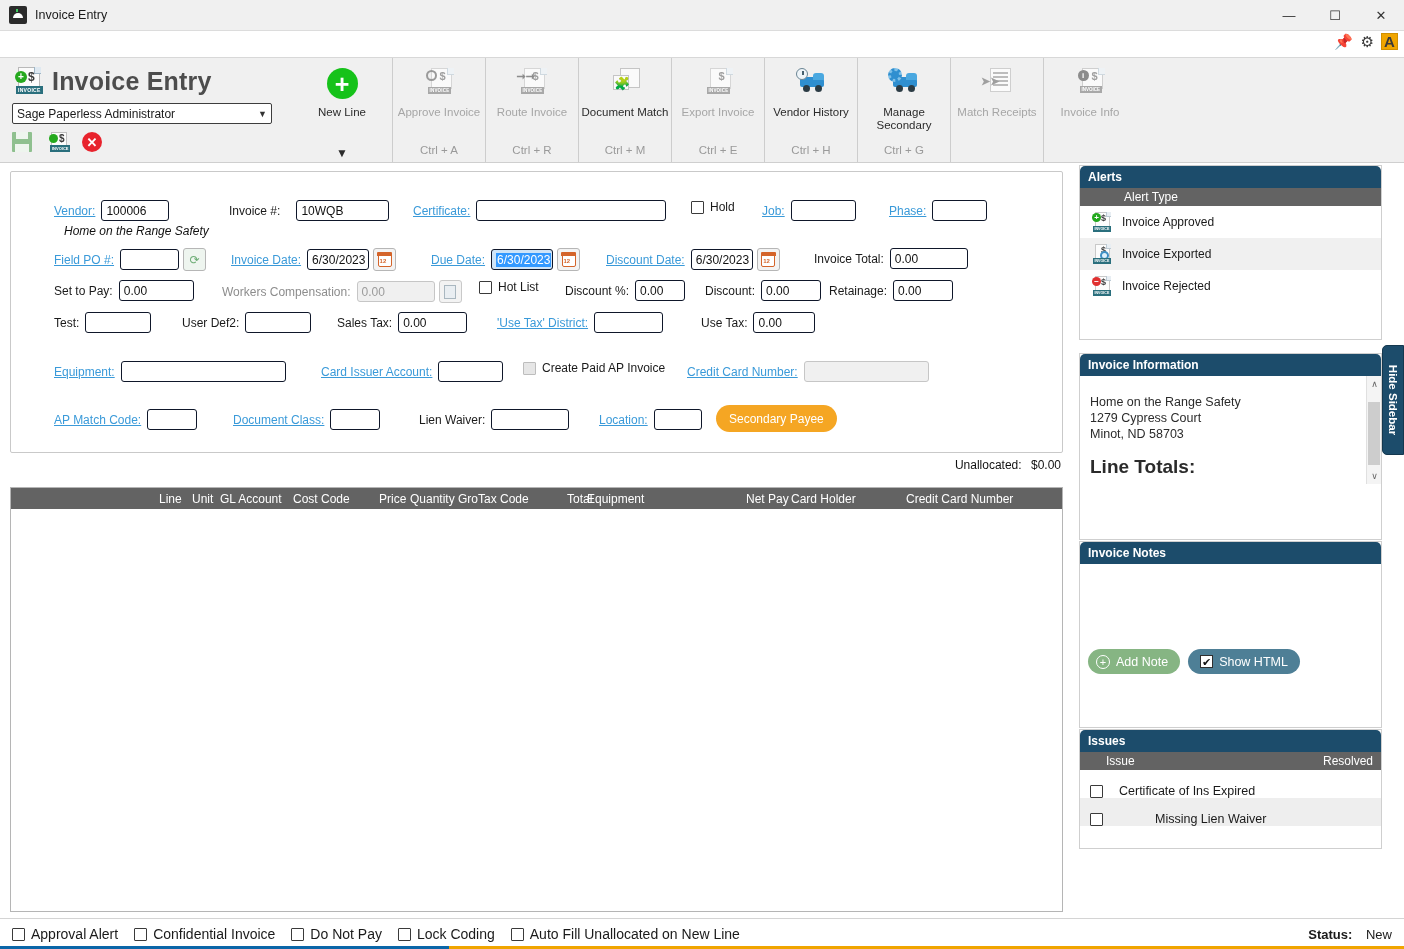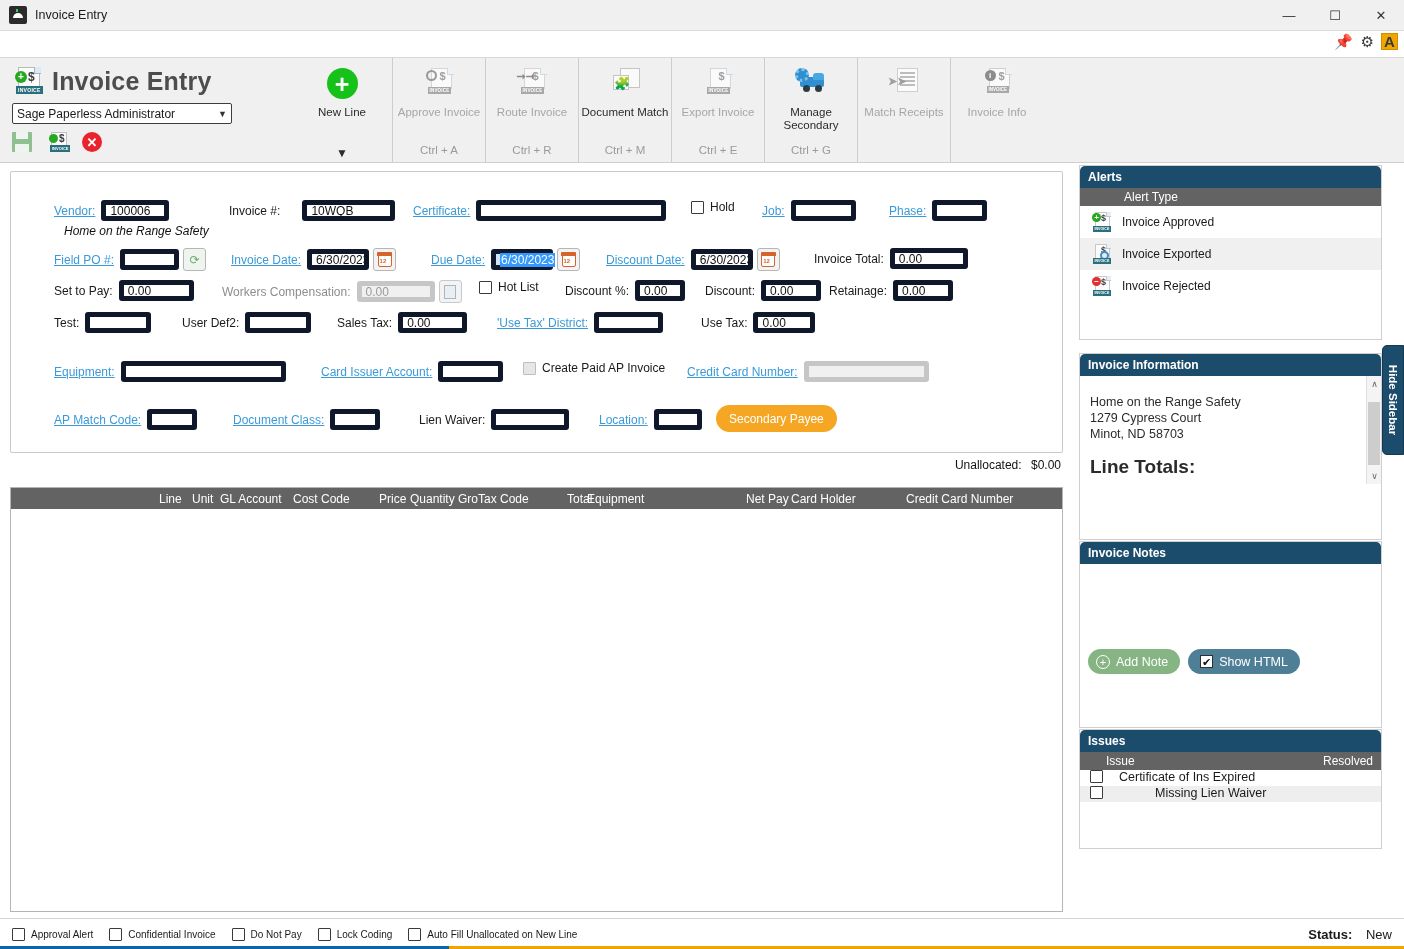--- a/index.html
+++ b/index.html
@@ -49,21 +49,21 @@
   .rb-title h1{margin:0;font-size:25px;font-weight:bold;color:#4d4d4d;letter-spacing:0.2px;}
   .doc-icon{width:30px;height:30px;position:relative;}
   .doc-icon .pg{position:absolute;left:6px;top:1px;width:22px;height:22px;background:#fbfbfb;border:1px solid #b9b9b9;}
   .doc-icon .corner{position:absolute;right:1px;top:1px;width:7px;height:7px;background:#dfe9f1;
     border-left:1px solid #9fb6c6;border-bottom:1px solid #9fb6c6;}
   .doc-icon .dollar{position:absolute;left:16px;top:4px;font-size:12px;font-weight:bold;color:#3b3b3b;}
   .doc-icon .plus{position:absolute;left:3px;top:5px;width:12px;height:12px;border-radius:50%;
     background:#25a91e;color:#fff;font-size:10px;line-height:12px;text-align:center;font-weight:bold;}
   .doc-icon .lbl{position:absolute;left:4px;bottom:2px;background:#2a6f7d;color:#fff;font-size:5px;
     padding:1px 2px;letter-spacing:.3px;font-weight:bold;}
-  .user-select{margin-top:7px;width:220px;height:21px;border:1px solid #3d3d3d;border-radius:2px;
+  .user-select{margin-top:7px;width:260px;height:21px;border:1px solid #3d3d3d;border-radius:2px;
     background:#fff;font-size:12px;padding:1px 4px;display:flex;align-items:center;
     justify-content:space-between;}
   .user-select .chev{color:#333;font-size:9px;}
   .quick-icons{margin-top:8px;display:flex;align-items:center;gap:13px;}
   .qi{width:22px;height:22px;position:relative;}
   .save-ico{width:20px;height:20px;background:#8fc08f;position:relative;border-radius:1px;}
   .save-ico::before{content:"";position:absolute;left:4px;top:0;width:12px;height:7px;background:#eef5ee;}
   .save-ico::after{content:"";position:absolute;left:3px;bottom:0;width:14px;height:8px;background:#eef5ee;}
   .savedoc-ico{width:22px;height:20px;position:relative;}
   .savedoc-ico .pg2{position:absolute;left:4px;top:0;width:16px;height:16px;background:#fcfcfc;border:1px solid #c0c0c0;}
@@ -124,21 +124,21 @@
   
   .workarea{position:absolute;top:163px;left:0;right:0;bottom:31px;background:#fff;}
   .left-pane{position:absolute;left:0;top:0;width:1073px;bottom:0;background:#ffffff;
     padding:8px 10px 0 10px;}
   .form-box{border:1px solid #c9c9c9;border-radius:2px;height:282px;position:relative;padding:10px 0 0 0;}
 
   .row{position:absolute;display:flex;align-items:center;}
   label.lk{color:#3a9ad9;text-decoration:underline;font-size:12px;white-space:nowrap;}
   label.pl{color:#1a1a1a;font-size:12px;white-space:nowrap;}
   label.dim{color:#8d8d8d;font-size:12px;white-space:nowrap;}
-  .tb{height:21px;border:5px solid #0f172a;border-radius:3px;background:#fff;font-size:12px;
+  .tb{height:21px;border:1px solid #0f172a;border-radius:3px;background:#fff;font-size:12px;
     padding:1px 4px;display:flex;align-items:center;color:#111;}
   .tb.ro{background:#f0f0f0;border-color:#c6c6c6;color:#9b9b9b;}
   .tb.sel{background:#cfe4f7;}
   .tb.sel .seltext{background:#3399ff;color:#fff;padding:0 1px;}
   .vendor-name{font-style:italic;font-size:12px;color:#111;}
   .cal-btn{width:23px;height:23px;border:1px solid #b6b6b6;border-radius:3px;background:#f3f3f3;
     display:flex;align-items:center;justify-content:center;margin-left:4px;position:relative;}
   .cal-glyph{width:14px;height:14px;border:1.5px solid #d4642a;border-radius:2px;background:#fff;position:relative;}
   .cal-glyph::before{content:"";position:absolute;left:-1.5px;top:-1.5px;right:-1.5px;height:4px;background:#d4642a;border-radius:1px 1px 0 0;}
   .cal-glyph span{position:absolute;left:1px;top:4px;font-size:6px;color:#d4642a;font-weight:bold;}
@@ -189,31 +189,31 @@
   .notes-body{height:118px;background:#fff;position:relative;}
   .note-btns{position:absolute;left:8px;bottom:8px;display:flex;gap:8px;}
   .btn-green{background:#86b583;color:#fff;border-radius:13px;height:25px;padding:0 12px 0 8px;
     display:flex;align-items:center;gap:6px;font-size:12.5px;}
   .btn-blue{background:#4e7f96;color:#fff;border-radius:13px;height:25px;padding:0 12px;
     display:flex;align-items:center;gap:6px;font-size:12.5px;}
   .circ-plus{width:14px;height:14px;border-radius:50%;border:1.5px solid #fff;display:flex;
     align-items:center;justify-content:center;font-size:11px;line-height:0;}
   .cbw{width:13px;height:13px;background:#fff;border:1px solid #2f2f2f;display:flex;align-items:center;
     justify-content:center;font-size:11px;color:#111;line-height:0;}
-  .issue-row{height:16px;display:flex;align-items:flex-start;padding-left:10px;font-size:12.5px;gap:10px;}
+  .issue-row{height:28px;display:flex;align-items:flex-end;padding-left:10px;font-size:12.5px;gap:10px;}
   .issue-row.alt{background:#eeeeee;gap:46px;}
   .hide-tab{position:absolute;right:0;top:182px;width:22px;height:110px;background:#1c4c6b;
     border-radius:5px 0 0 5px;border:1px solid #14384f;}
   .hide-tab span{position:absolute;left:50%;top:50%;transform:translate(-50%,-50%) rotate(90deg);
     white-space:nowrap;color:#fff;font-size:11.5px;font-weight:bold;}
 
   
   .statusbar{position:absolute;left:0;right:0;bottom:0;height:31px;background:#fff;
     border-top:1px solid #d4d4d4;display:flex;align-items:center;padding:0 12px;}
-  .statusbar .cbrow{margin-right:16px;font-size:10px;}
+  .statusbar .cbrow{margin-right:16px;font-size:14px;}
   .status-right{margin-left:auto;font-size:13px;}
   .status-right b{font-weight:bold;}
   .status-right i{font-style:normal;margin-left:10px;}
   .accentline{position:absolute;left:0;right:0;bottom:0;height:3px;
     background:linear-gradient(90deg,#0a66a8 0 32%,#f0a500 32% 100%);}
 </style>
 </head>
 <body>
 
 <div class="titlebar">
@@ -323,20 +323,33 @@
         <div class="p"></div>
             <div class="c"></div>
             <div class="s">$</div>
             <div class="tag">INVOICE</div>
           </div>
         </div>
       <div class="lbl">Export Invoice</div>
       <div class="short">Ctrl + E</div>
     </div>
 
+    <div class="rbtn sep">
+      <div class="glyph">
+          <div class="truck">
+        <div class="body"></div>
+            <div class="cab"></div>
+            <div class="w1"></div>
+            <div class="w2"></div>
+            <div class="clock"></div>
+          </div>
+        </div>
+      <div class="lbl">Vendor History</div>
+      <div class="short">Ctrl + H</div>
+    </div>
 
     <div class="rbtn sep">
       <div class="glyph">
           <div class="truck">
         <div class="body"></div>
             <div class="cab"></div>
             <div class="w1"></div>
             <div class="w2"></div>
             <div class="gear"></div>
           </div>
@@ -378,21 +391,21 @@
 
   <div class="left-pane">
     <div class="form-box">
 
       <div class="row" style="left:43px;top:28px;">
         <label class="lk">Vendor:</label>
         <div class="tb" style="width:68px;margin-left:6px">100006</div>
       </div>
       <div class="row" style="left:218px;top:28px;">
         <label class="pl">Invoice #:</label>
-        <div class="tb" style="width:93px;margin-left:22px">10WQB</div>
+        <div class="tb" style="width:93px;margin-left:16px">10WQB</div>
       </div>
       <div class="row" style="left:402px;top:28px;">
         <label class="lk">Certificate:</label>
         <div class="tb" style="width:190px;margin-left:6px"></div>
       </div>
       <div class="row cbrow" style="left:680px;top:28px;">
         <span class="cb"></span>
         <label class="pl">Hold</label>
       </div>
       <div class="row" style="left:751px;top:28px;">

